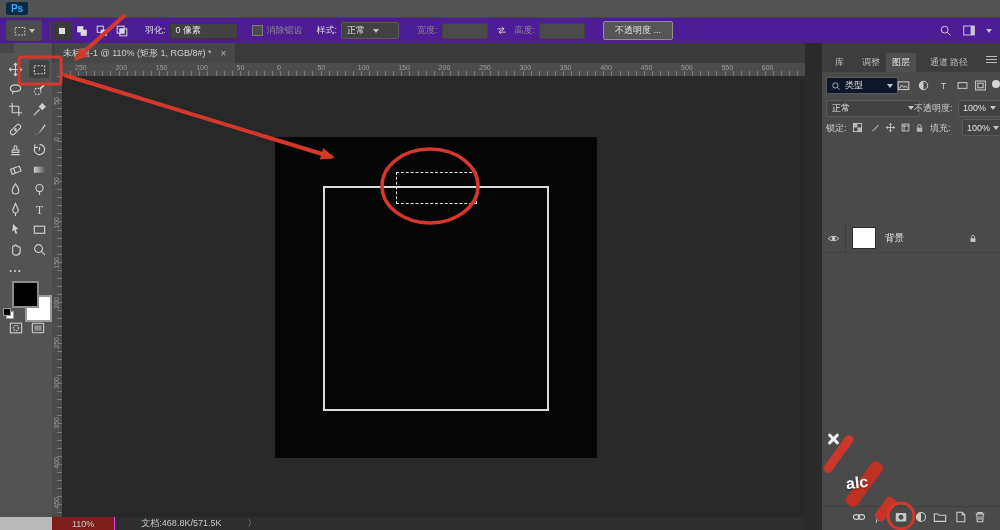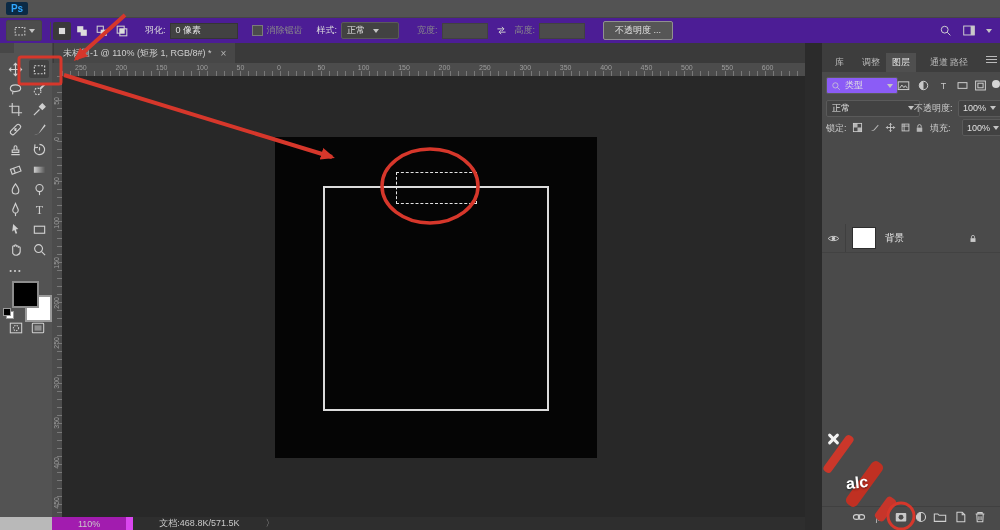--- a/index.html
+++ b/index.html
@@ -71,34 +71,34 @@
   
   #workarea{position:absolute;left:62px;top:76px;width:743px;height:441px;background:#282828;}
   #document{position:absolute;left:213px;top:61px;width:322px;height:321px;background:#050505;}
   #white-rect{position:absolute;left:48px;top:49px;width:226px;height:225px;box-sizing:border-box;border:2px solid #dcdcdc;}
   #selection{position:absolute;left:121px;top:35px;width:81px;height:32px;box-sizing:border-box;border:1px dashed #e3e3e3;}
 
   
   #status-corner{position:absolute;left:0;top:517px;width:52px;height:13px;background:#b9b9b9;}
   #statusbar{position:absolute;left:52px;top:517px;width:770px;height:13px;background:#2e2e2e;
              display:flex;align-items:center;font-size:9px;color:#c9c9c9;}
-  #zoom-level{height:100%;display:flex;align-items:center;padding:0 26px;background:#a21caf;border-right:7px solid #d946ef;}
+  #zoom-level{height:100%;display:flex;align-items:center;padding:0 20px;background:#7f1d1d;border-right:1px solid #d946ef;}
   #doc-info{margin-left:26px;}
   #status-chevron{margin-left:26px;color:#9a9a9a;}
 
   
   #panel-gap{position:absolute;left:805px;top:43px;width:17px;height:487px;background:#2b2b2b;}
   #rightpanel{position:absolute;left:822px;top:43px;width:178px;height:487px;background:#4a4a4a;font-size:9px;}
   #panel-tab-strip{position:absolute;left:0;top:0;width:100%;height:29px;background:#3d3d3d;}
   .panel-tab{position:absolute;top:10px;height:19px;padding:0 6px;display:flex;align-items:center;color:#bdbdbd;}
   .panel-tab.active{background:#4f4f4f;color:#e8e8e8;}
   #panel-menu-icon{position:absolute;top:13px;left:164px;width:11px;height:9px;
                    background:repeating-linear-gradient(to bottom,#bbb 0,#bbb 1px,transparent 1px,transparent 3px);}
   #filter-row{position:absolute;left:0;top:33px;width:100%;height:20px;}
-  #filter-combo{position:absolute;left:4px;top:1px;width:62px;height:15px;background:#8b5cf6;border:1px solid #5a5a5a;
+  #filter-combo{position:absolute;left:4px;top:1px;width:62px;height:15px;background:#0f172a;border:1px solid #5a5a5a;
                 border-radius:2px;display:flex;align-items:center;gap:4px;padding:0 4px;color:#e0e0e0;}
   #filter-combo .caret{margin-left:auto;}
   .filter-ic{position:absolute;top:1px;width:18px;height:16px;display:flex;align-items:center;justify-content:center;}
   #filter-toggle{position:absolute;left:170px;top:4px;width:8px;height:8px;border-radius:50%;background:#d5d5d5;}
   #blend-row{position:absolute;left:0;top:56px;width:100%;height:18px;display:flex;align-items:center;}
   #blend-select{position:absolute;left:4px;width:82px;height:15px;background:#424242;border:1px solid #5a5a5a;border-radius:2px;
                 display:flex;align-items:center;padding:0 5px;color:#e0e0e0;}
   #blend-select .caret{margin-left:auto;}
   #opacity-label{position:absolute;left:92px;color:#cfcfcf;}
   #opacity-select{position:absolute;left:136px;width:38px;height:15px;background:#424242;border:1px solid #5a5a5a;border-radius:2px;

